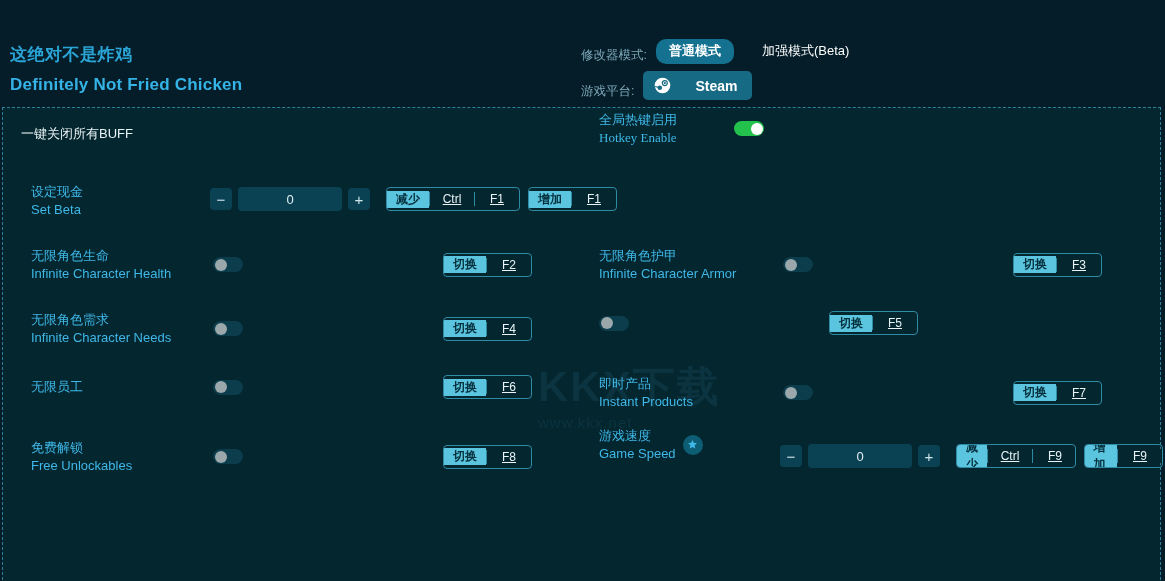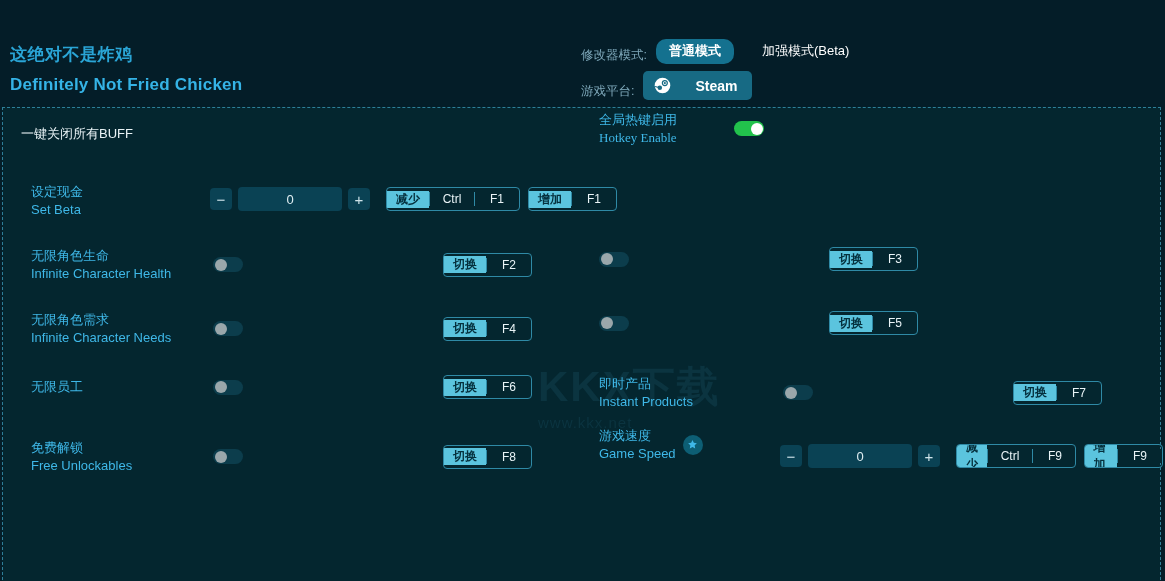--- a/index.html
+++ b/index.html
@@ -79,21 +79,21 @@
   .sval{
     width:104px;height:24px;border-radius:4px;background:#0a4254;
     display:flex;align-items:center;justify-content:center;
     color:#dfeef2;font-size:13px;
   }
 
   
   .hk{display:flex;align-items:center;border:1px solid #2f8aa6;border-radius:4px;overflow:hidden;height:22px;}
   .hk .seg{display:flex;align-items:center;justify-content:center;font-size:12px;padding:0 9px;}
   .hk .seg.name{background:#5bc4de;color:#05303d;font-weight:bold;}
-  .hk .seg.key{background:#04262f;color:#eaf4f7;border-left:1px solid #2f8aa6;min-width:26px;}
+  .hk .seg.key{background:#04262f;color:#eaf4f7;border-left:1px solid #2f8aa6;min-width:26px;text-decoration:underline;}
   .hk-group{display:flex;align-items:center;gap:8px;}
 </style>
 </head>
 <body>
 
 <div id="app">
 
   <div class="header">
     <div class="title-zh">这绝对不是炸鸡</div>
     <div class="title-en">Definitely Not Fried Chicken</div>
@@ -218,20 +218,24 @@
       <span class="switch">
           <span class="knob"></span>
         </span>
       <span class="hk" style="margin-left:200px;">
         <span class="seg name">切换</span>
         <span class="seg key">F8</span>
       </span>
     </div>
 
     <div class="row" style="left:596px;top:139px;">
+      <span class="lbl" style="width:184px;">
+        <span class="zh">无限角色护甲</span>
+        <span class="en">Infinite Character Armor</span>
+      </span>
       <span class="switch">
           <span class="knob"></span>
         </span>
       <span class="hk" style="margin-left:200px;">
         <span class="seg name">切换</span>
         <span class="seg key">F3</span>
       </span>
     </div>
 
     <div class="row" style="left:596px;top:203px;">

